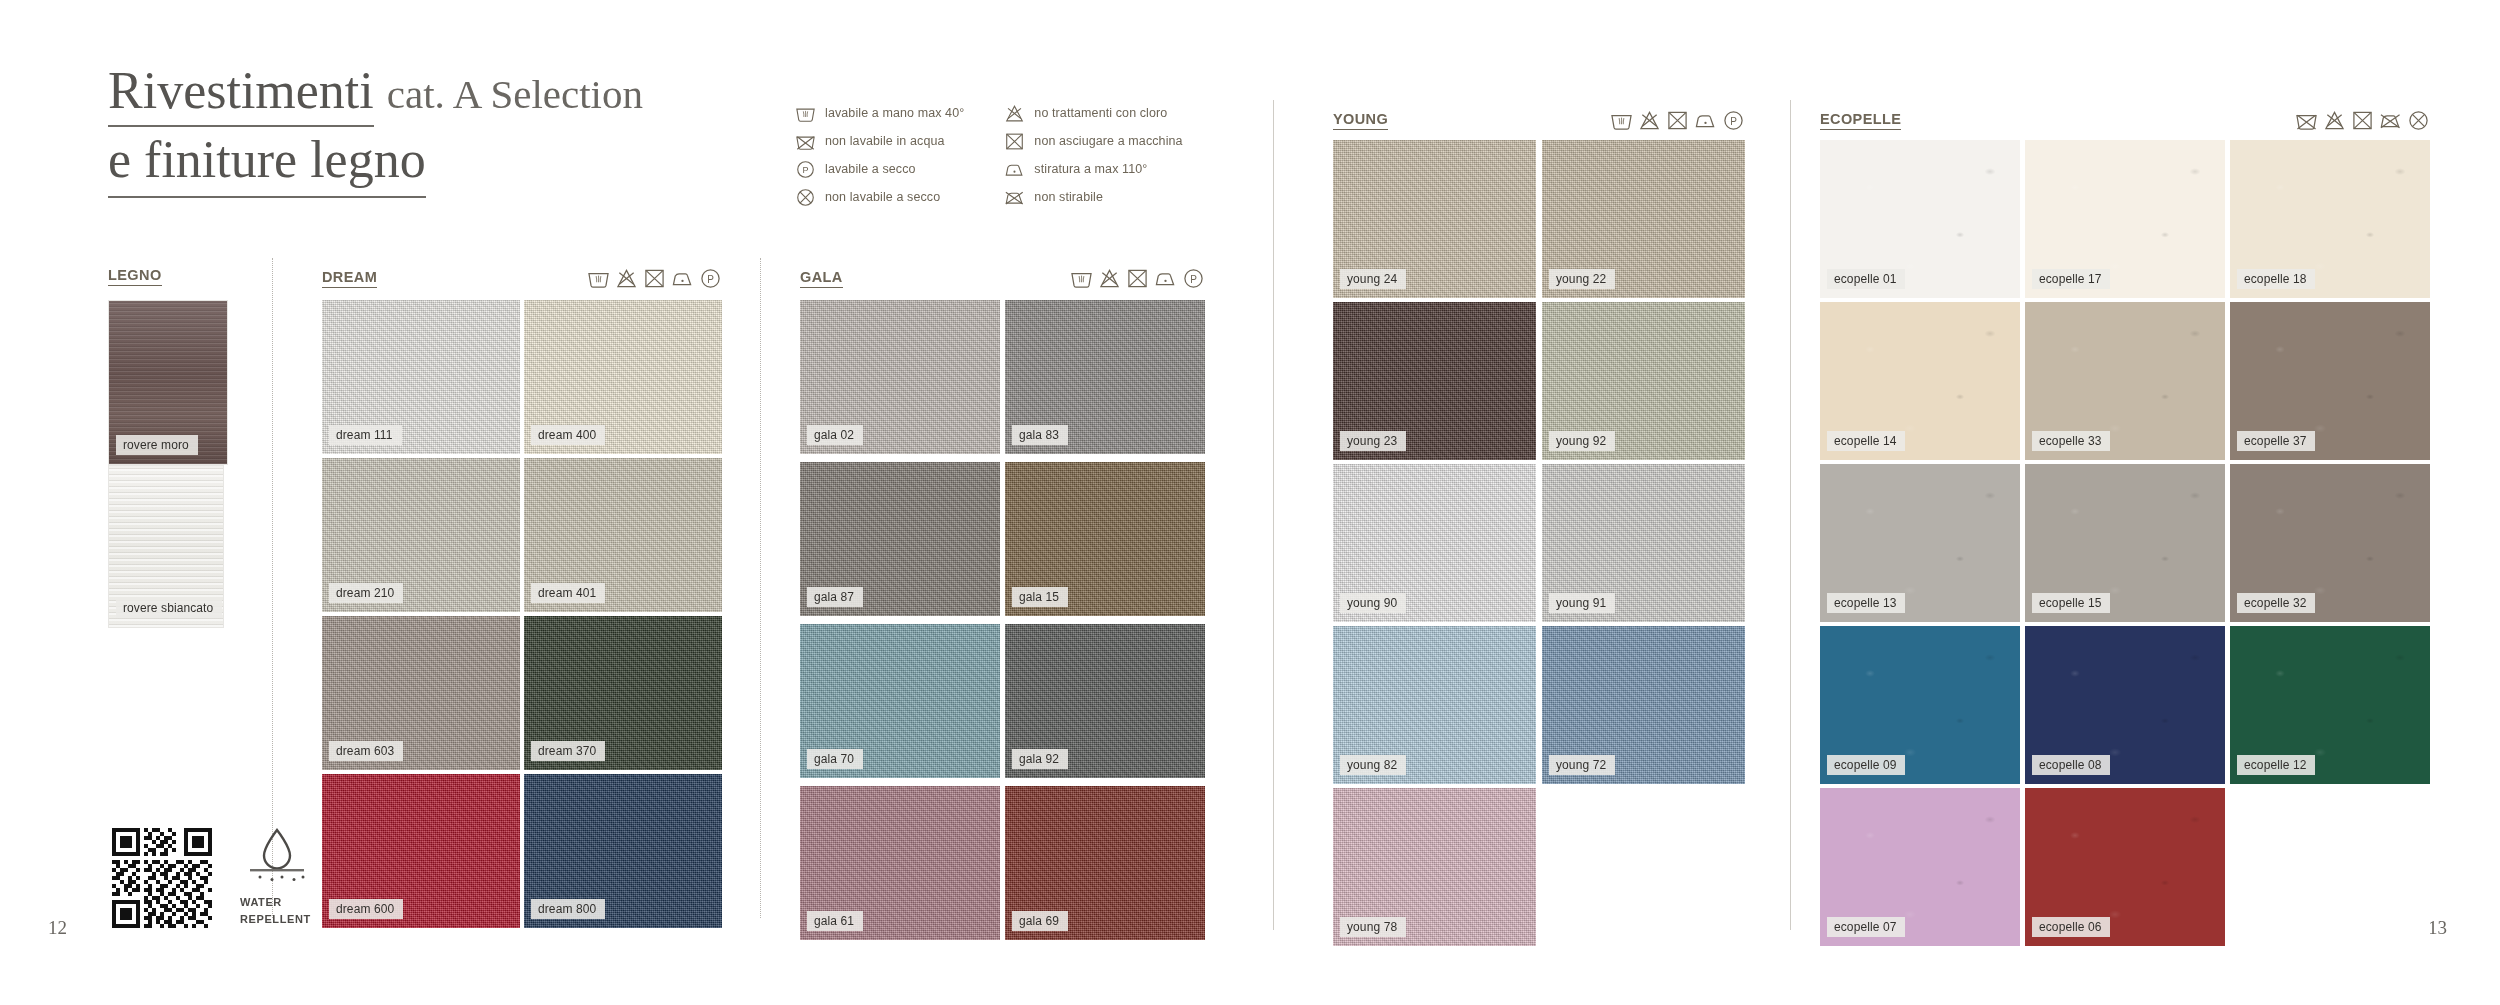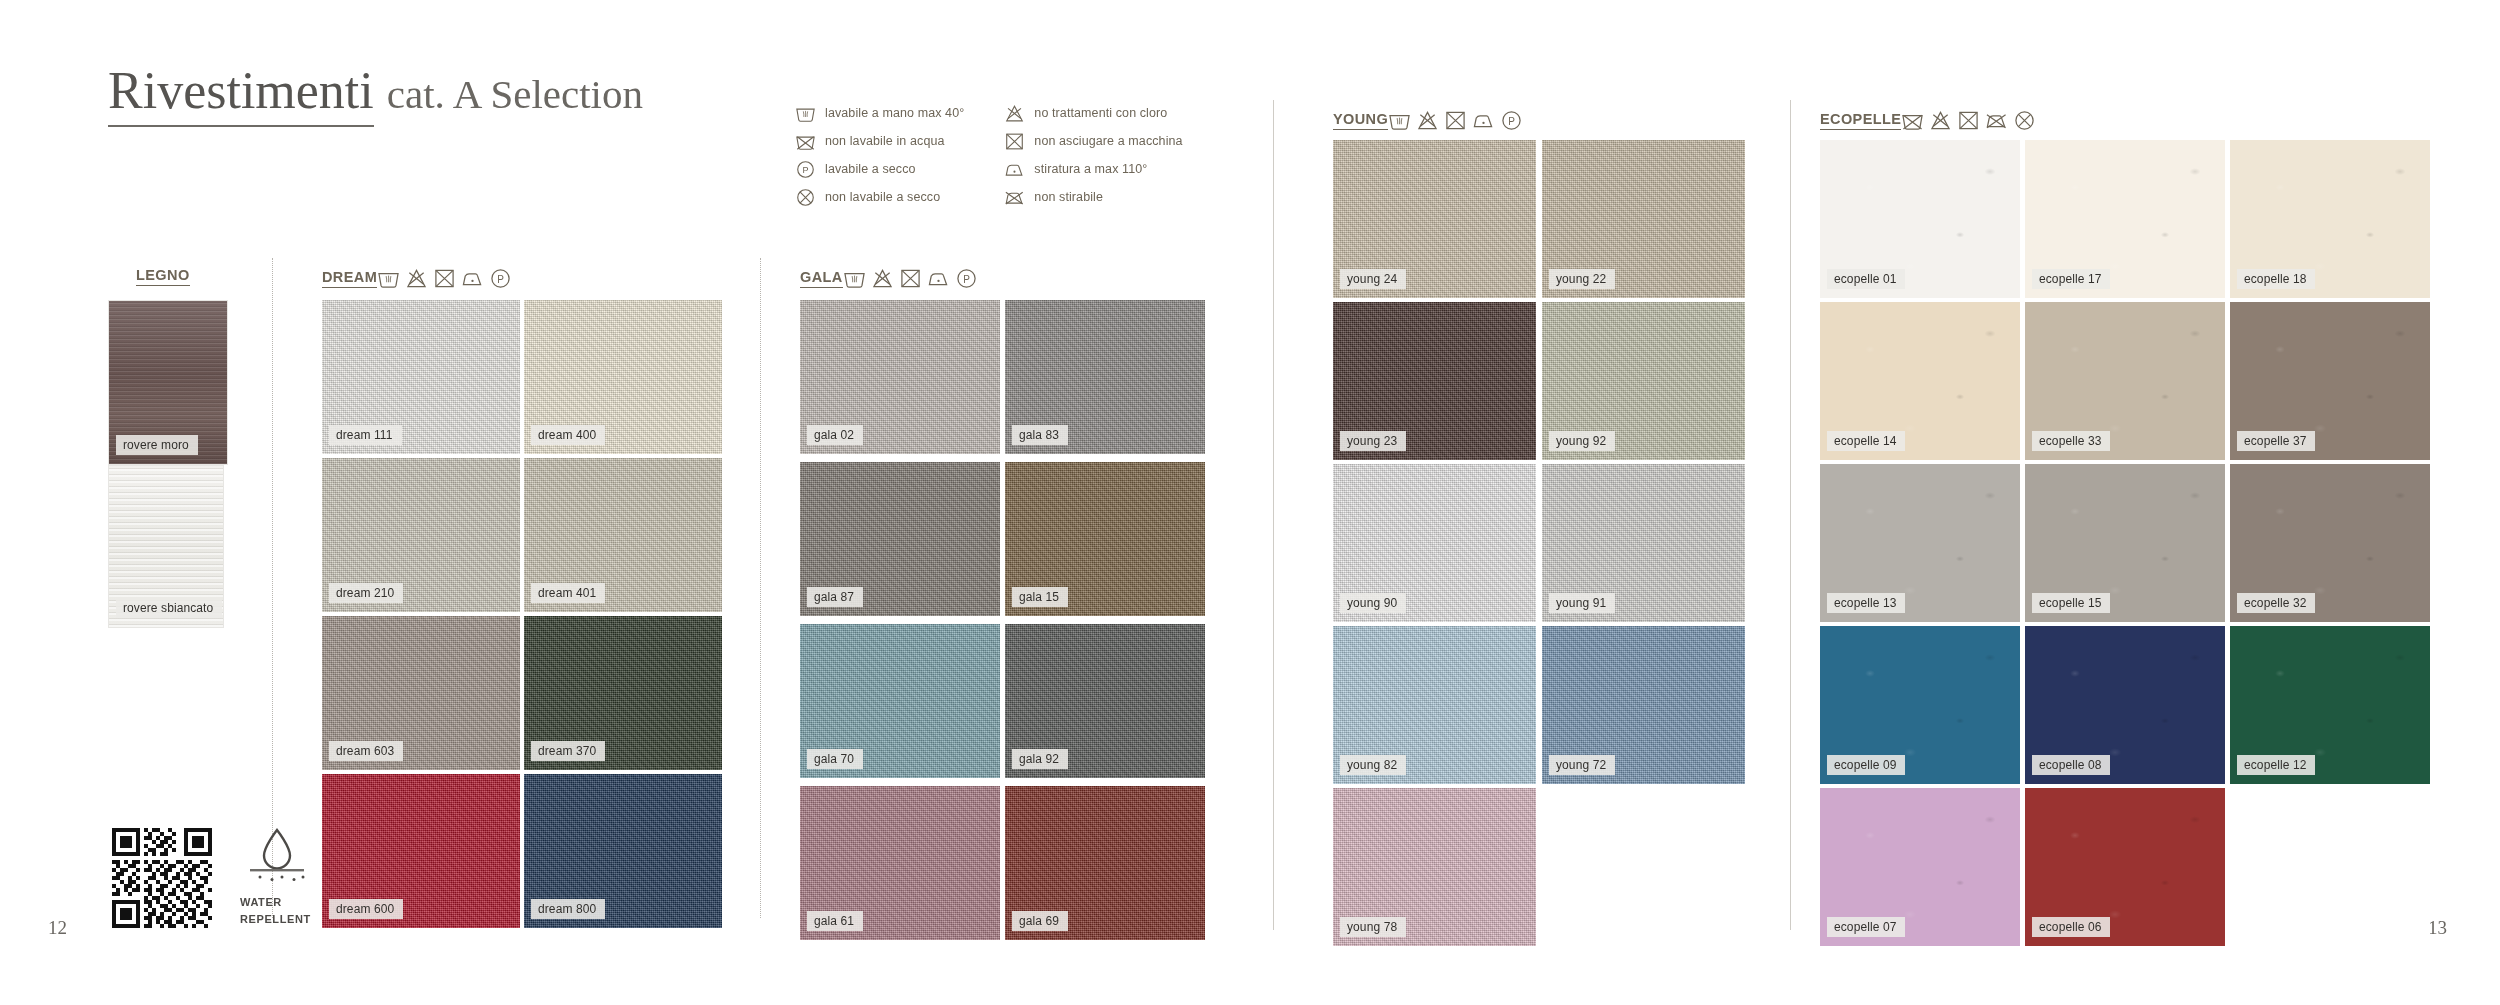--- a/index.html
+++ b/index.html
@@ -26,21 +26,21 @@
   
   .legend { position: absolute; left: 795px; top: 103px; display: flex; gap: 40px; }
   .legend-col { display: flex; flex-direction: column; gap: 8px; }
   .legend-row { display: flex; align-items: center; gap: 9px; height: 20px; }
   .legend-row .lbl { font-size: 12.5px; color: #6d6557; white-space: nowrap; letter-spacing: .1px; }
   .sym { width: 21px; height: 19px; flex: none; display: block; }
 
   
   .sec-head {
     position: absolute;
-    display: flex; align-items: center; justify-content: flex-start;
+    display: flex; align-items: center; justify-content: space-between;
   }
   .sec-title {
     font-size: 14.5px; font-weight: bold; color: #6d6557;
     letter-spacing: .4px; border-bottom: 1.4px solid #6d6557;
     padding-bottom: 2px; line-height: 15px;
   }
   .sec-syms { display: flex; gap: 5px; align-items: center; }
   .sec-syms .sym { width: 23px; height: 21px; }
 
   
@@ -76,20 +76,23 @@
   .wr-text { font-size: 11px; font-weight: bold; color: #4c4a47; letter-spacing: .6px; line-height: 13px; margin-top: 4px; }
 </style>
 </head>
 <body>
 
 <div class="title-block">
   <div class="title-line title-line-1">
     <span class="t-underline">Rivestimenti</span>
     <span class="t-light">cat. A Selection</span>
   </div>
+  <div class="title-line title-line-2">
+    <span class="t-underline">e finiture legno</span>
+  </div>
 </div>
 
 <div class="legend">
   <div class="legend-col">
     <div class="legend-row">
       <span>
         <svg class="sym" viewBox="0 0 24 22">
             <path d="M2 6h20l-2.2 12.5a2 2 0 0 1-2 1.5H6.2a2 2 0 0 1-2-1.5z" fill="none" stroke="#6d6557" stroke-width="1.3"></path>
             <path d="M9.5 8.5c.5 2 .8 4.5.6 6.5M12 8c.2 2.4.2 5 0 7M14.5 8.5c-.5 2-.8 4.5-.6 6.5" fill="none" stroke="#8d8679" stroke-width="1.1"></path>
           </svg>
@@ -165,21 +168,21 @@
 </div>
 
 <div class="vdash" style="left:272px; top:258px; height:660px;"></div>
 <div class="vdash" style="left:760px; top:258px; height:660px;"></div>
 <div class="vsolid" style="left:1273px; top:100px; height:830px;"></div>
 <div class="vsolid" style="left:1790px; top:100px; height:830px;"></div>
 
 <div class="pageno" style="left:48px; top:917px;">12</div>
 <div class="pageno" style="left:2428px; top:917px;">13</div>
 
-<div class="sec-head" style="left:108px; top:268px; width:130px;margin-left:28px;">
+<div class="sec-head" style="left:108px; top:268px; width:130px;">
   <span class="sec-title">LEGNO</span>
 </div>
 <div class="wood-sw" style="left:108px; top:300px; width:120px; height:165px; position:absolute;
             background:
               repeating-linear-gradient(0deg, rgba(255,255,255,.10) 0 1px, rgba(0,0,0,.08) 1px 2px, rgba(255,255,255,0) 2px 4px),
               linear-gradient(180deg,#7a6866,#675350 45%,#74605c 70%,#5e4b48);">
   <span class="sw-tag">rovere moro</span>
 </div>
 <div class="wood-sw" style="left:108px; top:465px; width:116px; height:163px; position:absolute;
             background:

